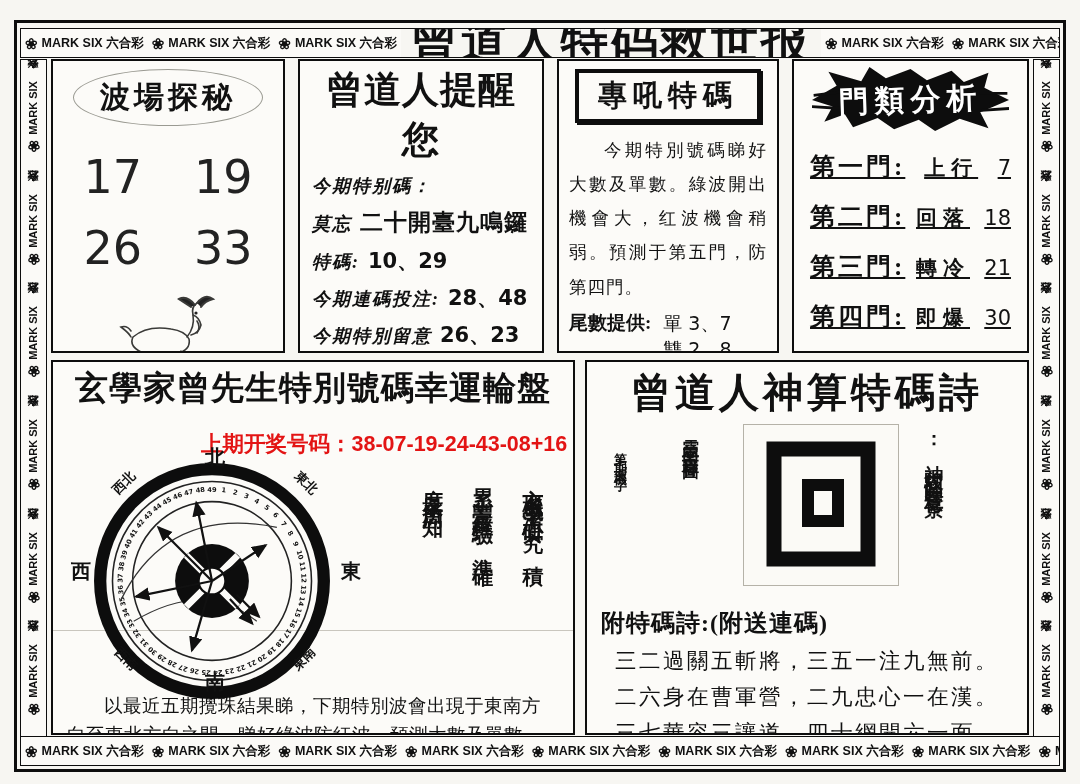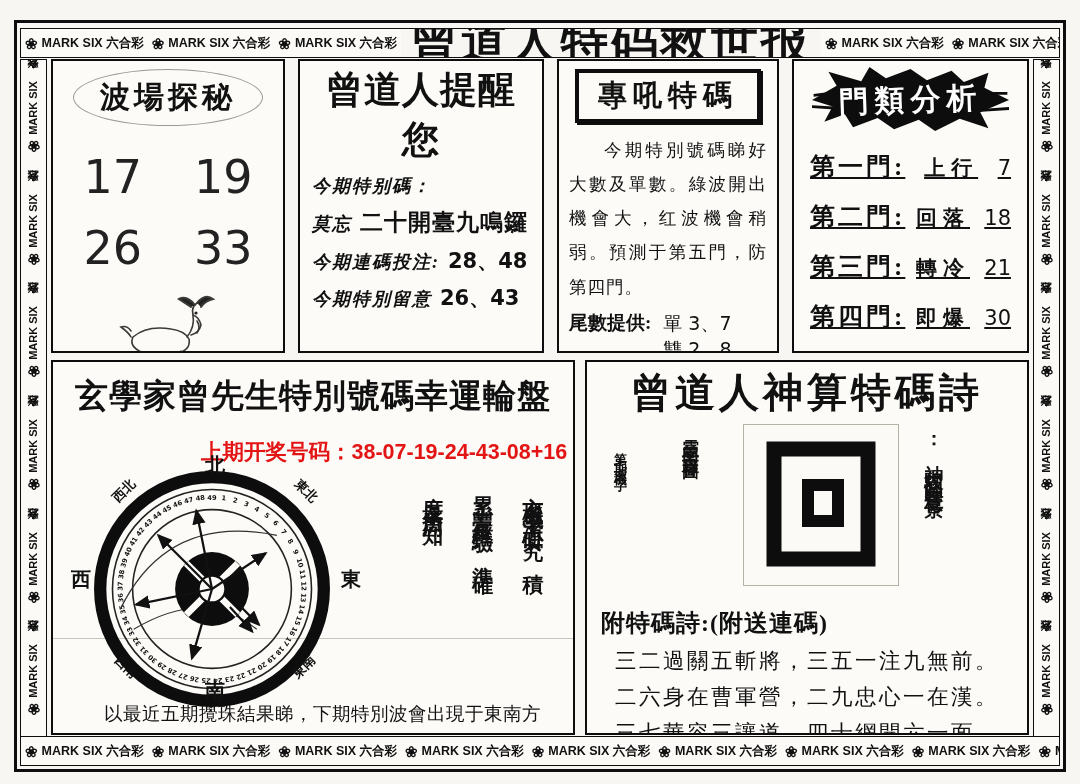--- a/index.html
+++ b/index.html
@@ -72,21 +72,21 @@
   .burst svg { position:absolute; inset:0; width:100%; height:100%; }
   .burst .btxt { position:absolute; inset:0; display:flex; align-items:center;
                  justify-content:center; color:#fff; font-size:30px; font-weight:bold;
                  letter-spacing:6px; transform:rotate(-2deg); }
   .mrow { display:flex; align-items:baseline; margin:17px 2px 0;text-decoration:underline; }
   .mrow .ml { font-size:25px; font-weight:bold; letter-spacing:3px; width:118px; }
   .mrow .mt { font-size:21px; font-weight:bold; letter-spacing:6px; width:76px; }
   .mrow .mv { font-size:21px; font-family:"DejaVu Sans",sans-serif; }
 
   
-  .b5 { flex:0 0 524px; padding:12px 8px; }
+  .b5 { flex:0 0 524px; padding:4px 8px; }
   .b5 h2 { text-align:center; font-size:33px; font-weight:bold; letter-spacing:1px; }
   .lastdraw { color:#e31414; font-family:"Liberation Sans",sans-serif; font-weight:bold;
               font-size:21.5px; padding-left:140px; margin-top:18px; white-space:nowrap; }
   .wheelzone { position:relative; height:232px; }
   .wheelwrap { position:absolute; left:28px; top:-6px; width:246px; height:246px; }
   .compass { position:absolute; font-size:20px; font-weight:bold; z-index:3; }
   .cN { top:-8px; left:116px; } .cS { bottom:2px; left:116px; }
   .cW { left:-18px; top:106px; } .cE { right:-26px; top:106px; }
   .cNW { top:22px; left:22px; transform:rotate(-45deg); font-size:13px; }
   .cNE { top:22px; right:16px; transform:rotate(45deg); font-size:13px; }
@@ -239,26 +239,30 @@
         <div class="box b2">
           <h2>曾道人提醒您</h2>
           <div class="trow">
             <span class="tlabel">今期特别碼：</span>
           </div>
           <div class="trow">
             <span class="tlabel">莫忘</span>
             <span class="tval cjk">二十開臺九鳴鑼</span>
           </div>
           <div class="trow">
+            <span class="tlabel">特碼:</span>
+            <span class="tval">10、29</span>
+          </div>
+          <div class="trow">
             <span class="tlabel">今期連碼投注:</span>
             <span class="tval">28、48</span>
           </div>
           <div class="trow">
             <span class="tlabel">今期特別留意</span>
-            <span class="tval">26、43</span>
+            <span class="tval">26、23</span>
           </div>
 
         </div>
 
         <div class="box b3">
           <div class="tbox">專吼特碼</div>
           <p>今期特別號碼睇好大數及單數。綠波開出機會大，红波機會稍弱。預測于第五門，防第四門。</p>
           <div class="tailrow">
             <span class="lbl">尾數提供:</span>
             <span class="tailvals">

